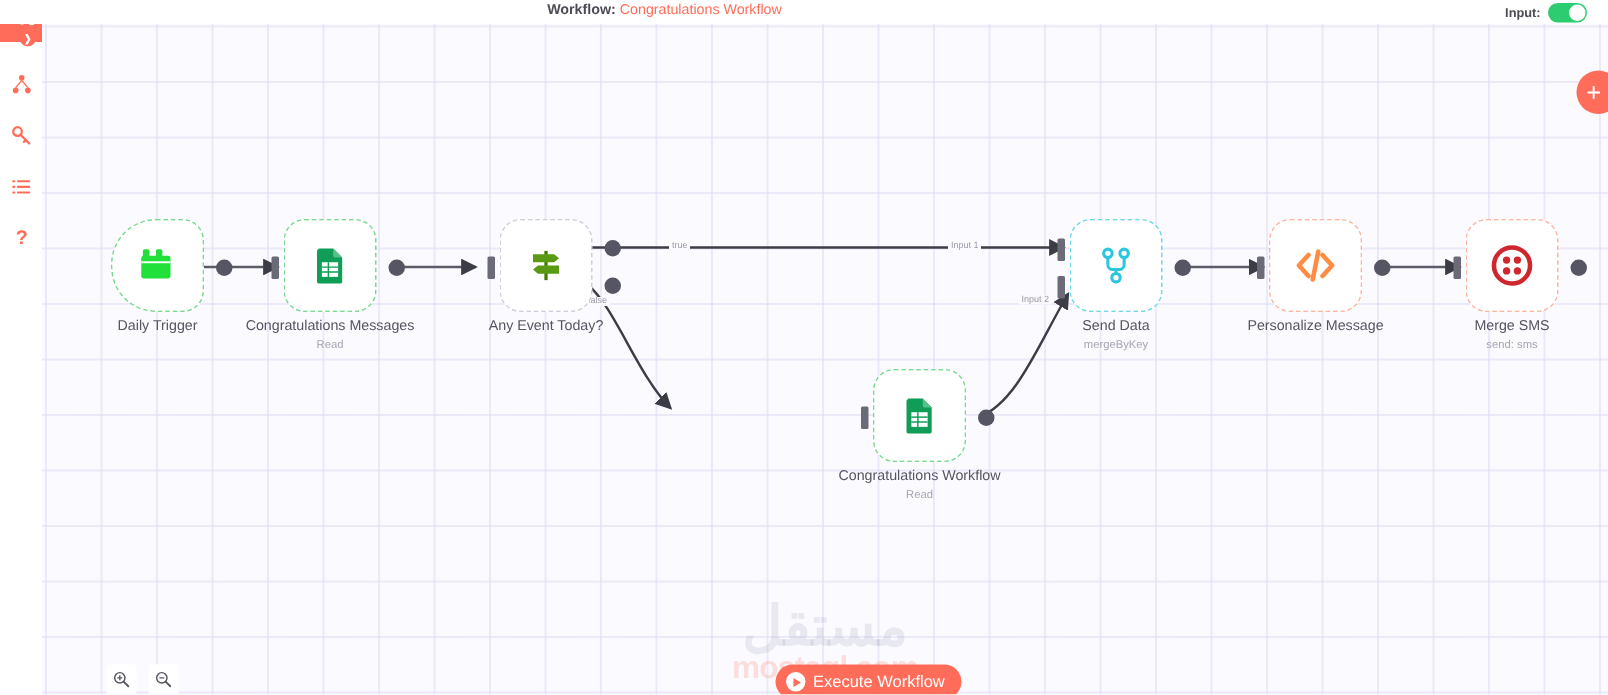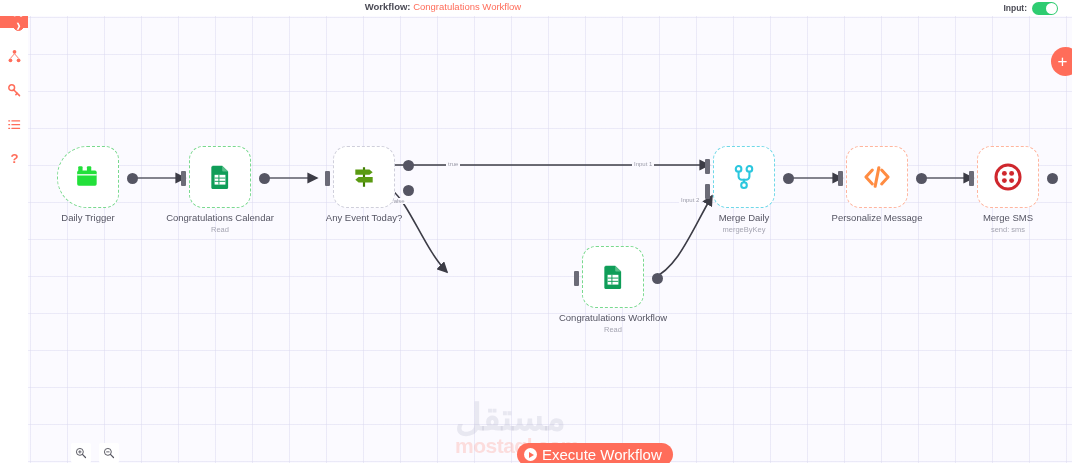--- a/index.html
+++ b/index.html
@@ -73,21 +73,21 @@
     background-size: 37px 37px;
     background-position: 2px 1px;
     overflow: hidden;
   }
   .canvas-inner { position: absolute; left: -28px; top: -16px; width: 1072px; height: 463px; }
 
   
   .watermark {
     position: absolute; left: 455px; top: 398px;
     width: 190px; height: 62px;
-    display: flex; flex-direction: column; align-items: flex-start;
+    display: flex; flex-direction: column; align-items: center;
     justify-content: center; pointer-events: none; user-select: none;
   }
   .wm-ar {
     font-size: 37px; color: rgba(160,160,185,0.20); font-weight: bold;
     line-height: 34px; direction: rtl;
   }
   .wm-en {
     font-size: 21px; color: rgba(255,120,100,0.22); font-weight: bold;
     line-height: 22px; letter-spacing: -0.5px;
   }
@@ -141,21 +141,21 @@
     cursor: pointer;
   }
   .execute-btn {
     position: absolute; left: 489px; top: 427px;
     height: 23px; padding: 0 11px 0 7px;
     background: #ff6d5a; border-radius: 12px;
     display: flex; align-items: center; gap: 5px;
     cursor: pointer; z-index: 22; border: none;
   }
   .execute-btn .label {
-    font-size: 15px; color: #ffffff; font-weight: normal; white-space: nowrap;
+    font-size: 11px; color: #ffffff; font-weight: normal; white-space: nowrap;
   }
   .play-circle {
     width: 13px; height: 13px; border-radius: 50%; background: #ffffff;
     display: flex; align-items: center; justify-content: center;
   }
   .play-tri {
     width: 0; height: 0; border-left: 5px solid #ff6d5a;
     border-top: 3.2px solid transparent; border-bottom: 3.2px solid transparent;
     margin-left: 1.5px;
   }
@@ -203,21 +203,21 @@
         <line x1="786" y1="178" x2="842" y2="178" stroke="#5b5b67" stroke-width="1.6" marker-end="url(#arw)"></line>
 
         <line x1="918" y1="178" x2="973" y2="178" stroke="#5b5b67" stroke-width="1.6" marker-end="url(#arw)"></line>
       </svg>
 
       <div class="edge-label" style="left:446px; top:161px;">true</div>
       <div class="edge-label" style="left:390px; top:198px;">false</div>
       <div class="edge-label" style="left:632px; top:161px;">Input 1</div>
       <div class="edge-label" style="left:679px; top:197px;">Input 2</div>
 
-      <div class="node" style="left:57px; top:146px;">
+      <div class="node" style="left:74px; top:146px;">
         <div class="node-box trigger b-green">
           <span class="node-icon">
             <svg width="26" height="26" viewBox="0 0 24 24">
               <rect x="3" y="2" width="4" height="5" rx="1" fill="#22e03a"></rect>
               <rect x="11" y="2" width="4" height="5" rx="1" fill="#22e03a"></rect>
               <rect x="2" y="6" width="18" height="14" rx="1.5" fill="#22e03a"></rect>
               <line x1="2" y1="10" x2="20" y2="10" stroke="#ffffff" stroke-width="1.2"></line>
             </svg>
           </span>
           <span class="port-out" style="right:-20px; top:26px;"></span>
@@ -235,21 +235,21 @@
               <rect x="7" y="10" width="10" height="9" fill="#ffffff"></rect>
               <g stroke="#0f9d58" stroke-width="0.9">
                 <line x1="7" y1="13" x2="17" y2="13"></line>
                 <line x1="7" y1="16" x2="17" y2="16"></line>
                 <line x1="11" y1="10" x2="11" y2="19"></line>
               </g>
             </svg>
           </span>
           <span class="port-out" style="right:-20px; top:26px;"></span>
         </div>
-        <div class="node-label">Congratulations Calendar</div>
+        <div class="node-label">Congratulations Messages</div>
         <div class="node-sub">Read</div>
       </div>
 
       <div class="node" style="left:333px; top:146px;">
         <div class="node-box b-gray">
           <span class="port-in" style="left:-9px; top:24px;"></span>
           <span class="node-icon">
             <svg width="26" height="26" viewBox="0 0 24 24">
               <rect x="11" y="3" width="2" height="18" fill="#3f7d00"></rect>
               <path d="M4 5h13l3 2.5-3 2.5H4z" fill="#5a9a12"></path>
@@ -293,21 +293,21 @@
               <circle cx="7" cy="4.5" r="2.6" fill="none" stroke="#2bc7de" stroke-width="1.9"></circle>
               <circle cx="17" cy="4.5" r="2.6" fill="none" stroke="#2bc7de" stroke-width="1.9"></circle>
               <circle cx="12" cy="19.5" r="2.6" fill="none" stroke="#2bc7de" stroke-width="1.9"></circle>
               <path d="M7 7.2v4.3a3 3 0 0 0 3 3h2" fill="none" stroke="#2bc7de" stroke-width="1.9" stroke-linecap="round"></path>
               <path d="M17 7.2v4.3a3 3 0 0 1-3 3h-2" fill="none" stroke="#2bc7de" stroke-width="1.9" stroke-linecap="round"></path>
               <line x1="12" y1="14.5" x2="12" y2="16.9" stroke="#2bc7de" stroke-width="1.9" stroke-linecap="round"></line>
             </svg>
           </span>
           <span class="port-out" style="right:-20px; top:26px;"></span>
         </div>
-        <div class="node-label">Merge Daily</div>
+        <div class="node-label">Send Data</div>
         <div class="node-sub">mergeByKey</div>
       </div>
 
       <div class="node" style="left:846px; top:146px;">
         <div class="node-box b-orange">
           <span class="port-in" style="left:-9px; top:24px;"></span>
           <span class="node-icon">
             <svg width="28" height="28" viewBox="0 0 24 24">
               <polyline points="8,6 2.5,12 8,18" fill="none" stroke="#ff8c42" stroke-width="2.6" stroke-linecap="round" stroke-linejoin="round"></polyline>
               <polyline points="16,6 21.5,12 16,18" fill="none" stroke="#ff8c42" stroke-width="2.6" stroke-linecap="round" stroke-linejoin="round"></polyline>

